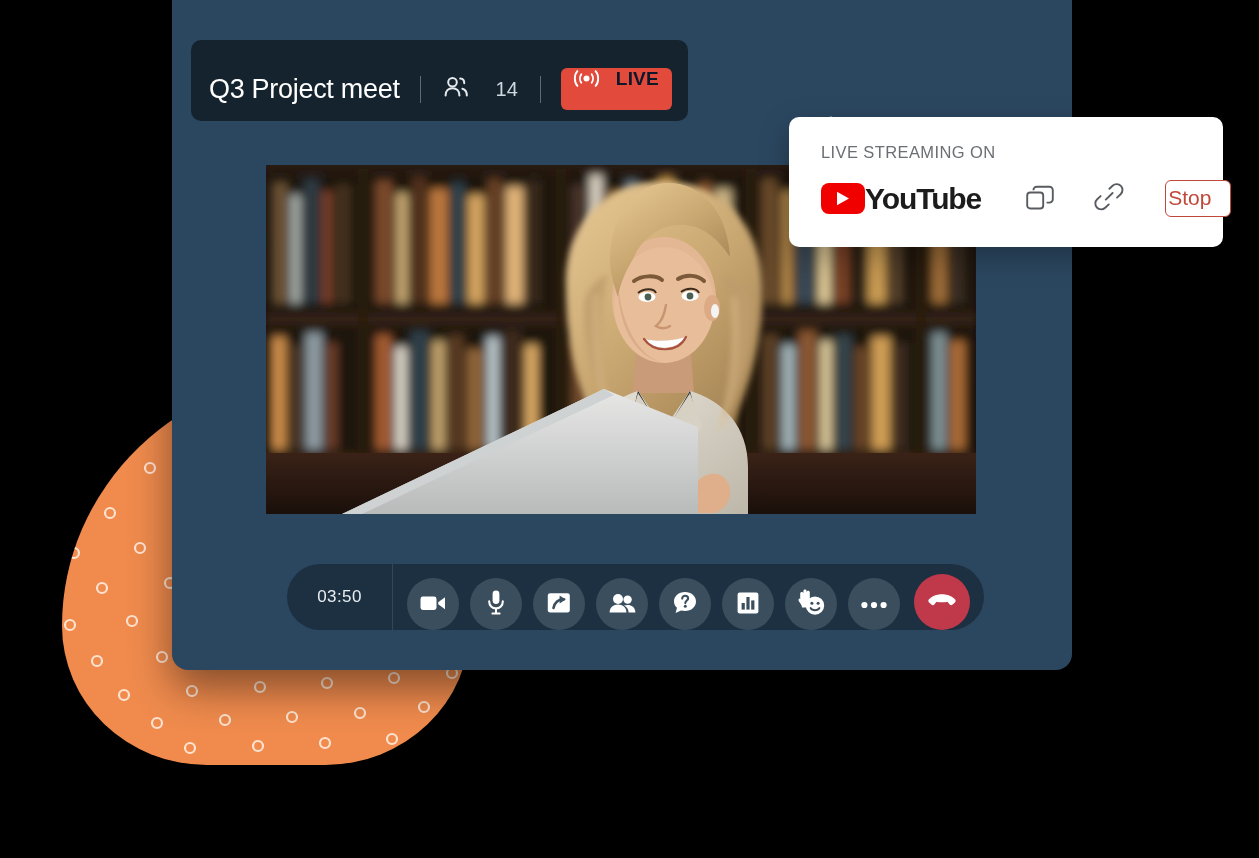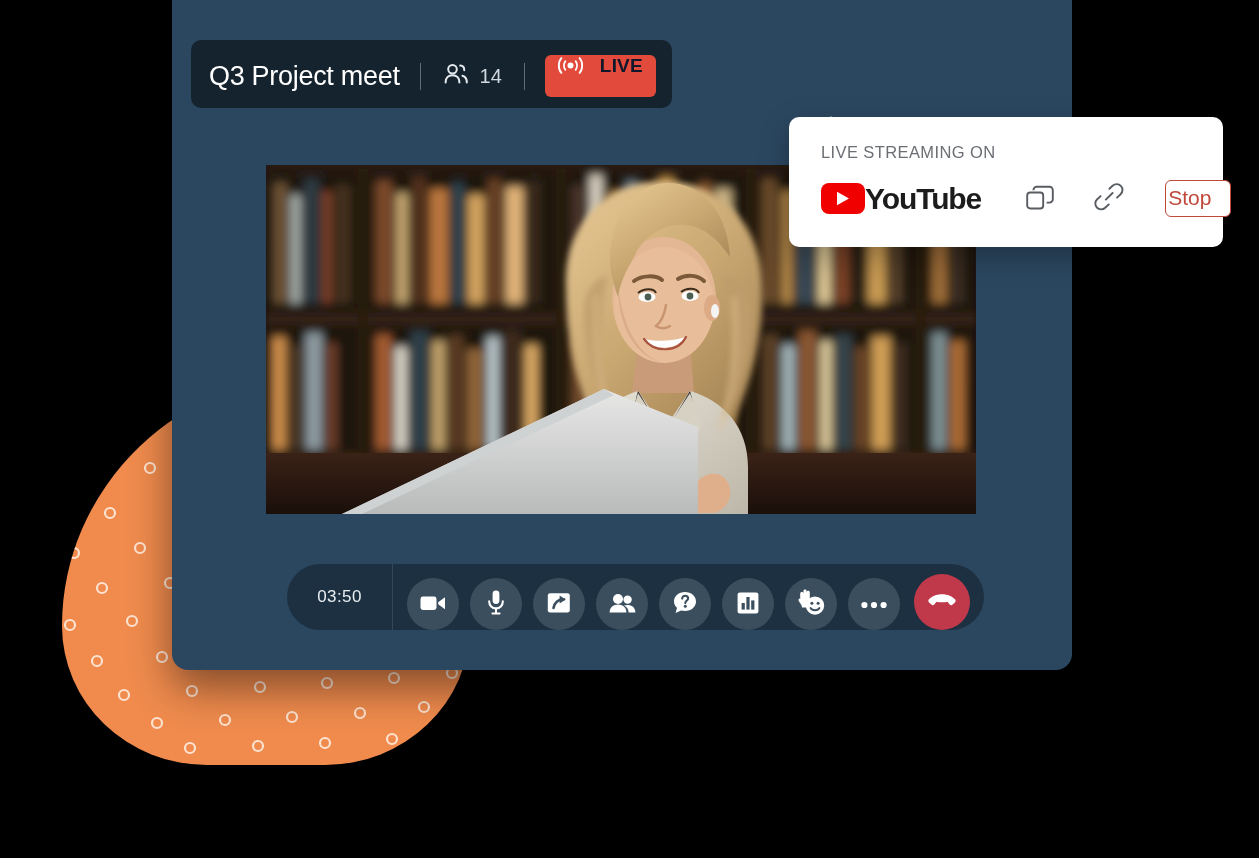--- a/index.html
+++ b/index.html
@@ -62,41 +62,41 @@
   
   .meeting-header {
     position: absolute;
     left: 191px;
     top: 40px;
     height: 64px;
     background: #15232e;
     border-radius: 10px;
     display: flex;
     align-items: center;
-    padding: 4px 16px 0 18px;
+    padding: 17px 16px 0 18px;
     gap: 0;
   }
   .meeting-title {
     color: #ffffff;
     font-size: 27px;
     font-weight: 400;
     letter-spacing: -0.3px;
     white-space: nowrap;
     padding-right: 18px;
   }
   .hdr-divider {
     width: 1px;
     height: 27px;
     background: #5b6b77;
     margin: 0 2px;
   }
   .participants-group {
     display: flex;
     align-items: center;
-    gap: 11px;
+    gap: 27px;
     padding: 0 20px;
   }
   .participants-count {
     color: #cfd8de;
     font-size: 20px;
     font-weight: 400;
   }
   .live-badge {
     display: flex;
     gap: 15px;

